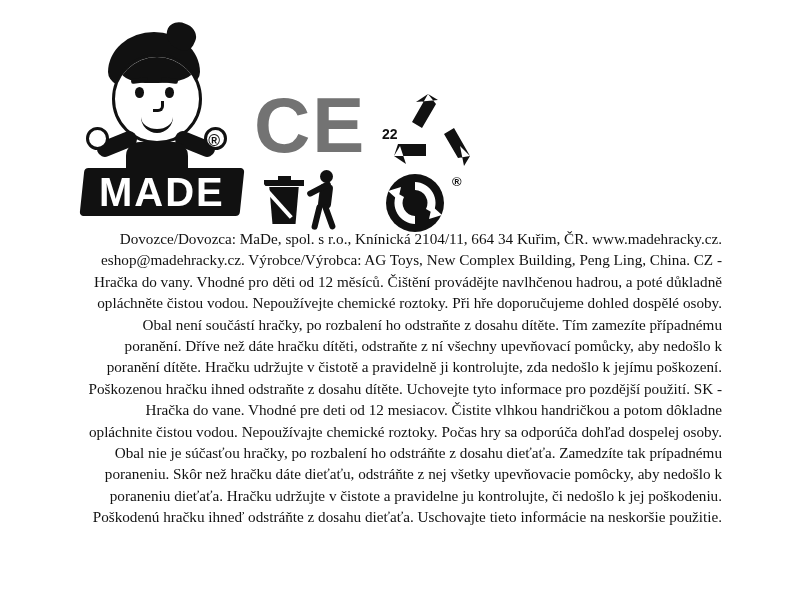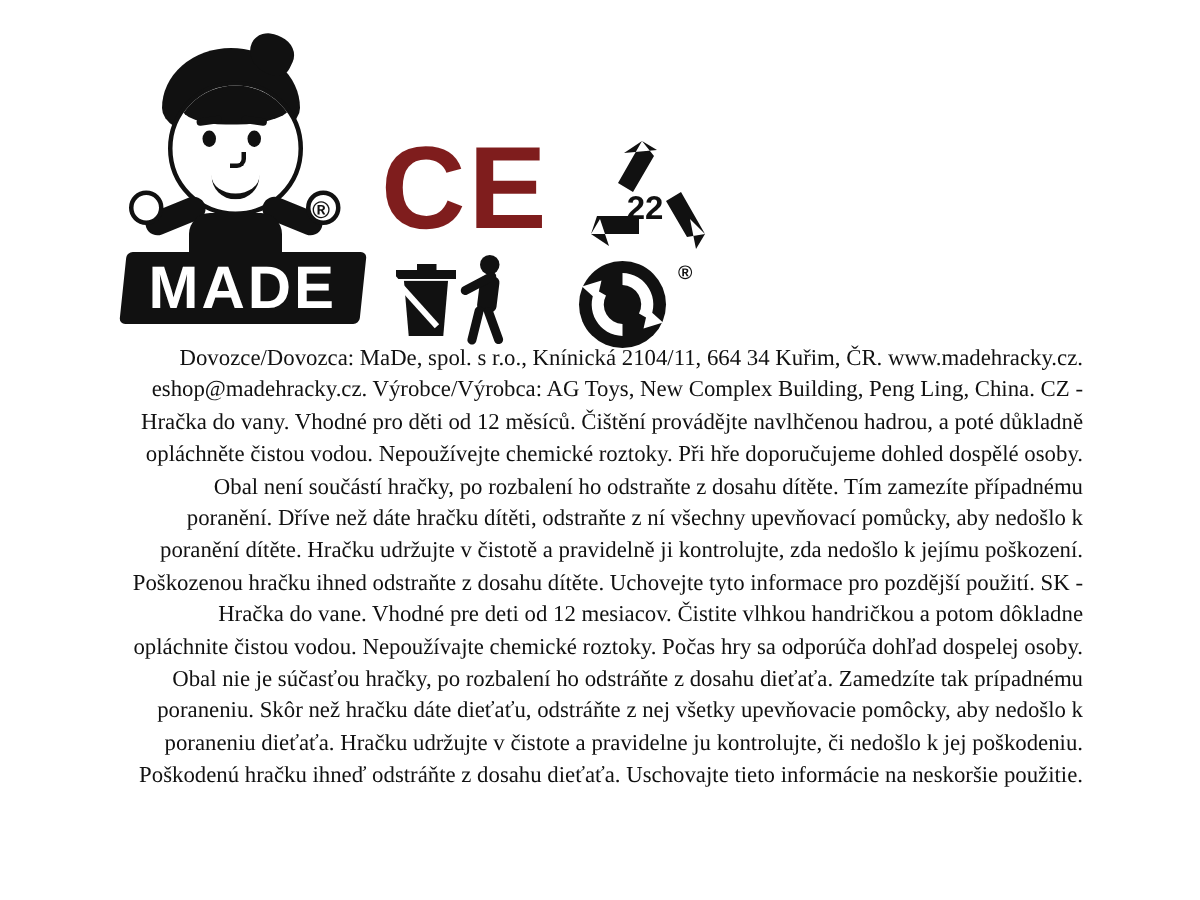--- a/index.html
+++ b/index.html
@@ -199,21 +199,21 @@
   
   .ce-mark {
     position: absolute;
     left: 172px;
     top: 58px;
     font-family: "Liberation Sans", sans-serif;
     font-weight: bold;
     font-size: 78px;
     line-height: 78px;
     letter-spacing: 2px;
-    color: #7f1d1d;
+    color: #737373;
   }
 
   
   .weee {
     position: absolute;
     left: 182px;
     top: 142px;
     width: 86px;
     height: 62px;
   }
@@ -323,23 +323,22 @@
     top: 62px;
     width: 96px;
     height: 84px;
   }
   .recycle-tri svg { display: block; }
   .tri-num {
     position: absolute;
     left: 0;
     top: 36px;
     width: 96px;
-    text-align: center;
     font-family: "Liberation Sans", sans-serif;
-    font-size: 22px;
+    font-size: 14px;
     font-weight: bold;
     color: #111;
   }
 
   
   .green-dot {
     position: absolute;
     left: 300px;
     top: 144px;
     width: 86px;

